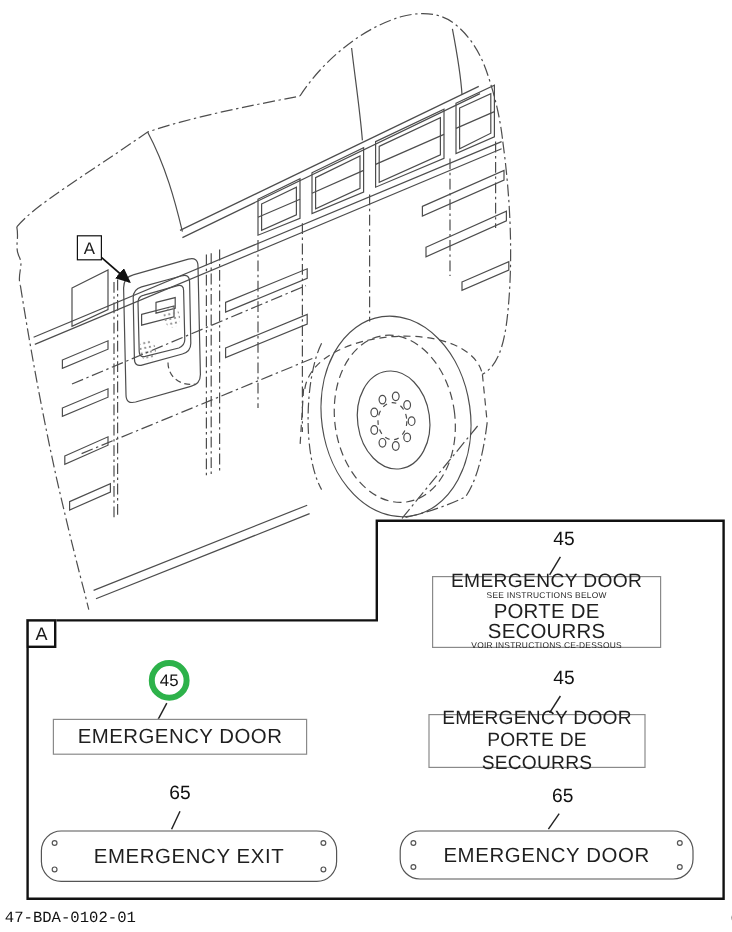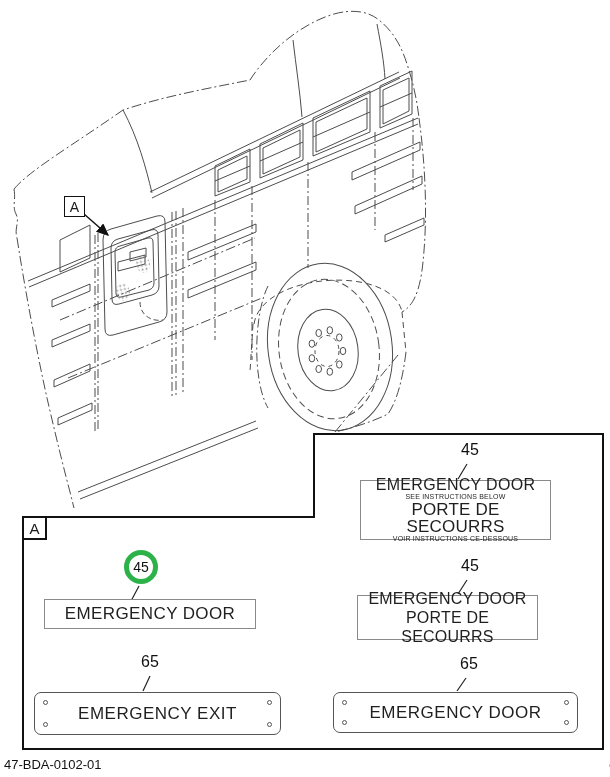--- a/index.html
+++ b/index.html
@@ -34,30 +34,30 @@
     align-items:center; justify-content:center; text-align:center; color:#1f1f1f;
   }
   .decal-left { left:44px; top:599px; width:212px; height:30px; font-size:17px; letter-spacing:.4px; }
   .decal-combo { left:360px; top:480px; width:191px; height:60px; }
   .decal-combo .big1 { font-size:16px; line-height:16px; letter-spacing:.3px; }
   .decal-combo .tiny { font-size:7px; line-height:8px; letter-spacing:.2px; }
   .decal-combo .big2 { font-size:17px; line-height:17px; letter-spacing:.2px; }
   .decal-bi { left:357px; top:595px; width:181px; height:45px; }
   .decal-bi .ln { font-size:16px; line-height:19px; letter-spacing:.2px; }
   .plate {
-    border:1.4px solid #555; border-radius:7px; background:#fff; position:absolute;
+    border:1.4px solid #555; border-radius:17px; background:#fff; position:absolute;
     display:flex; align-items:center; justify-content:center; font-size:17px;
     letter-spacing:.5px; color:#1f1f1f;
   }
   .plate-left { left:34px; top:692px; width:247px; height:43px; }
   .plate-right { left:333px; top:692px; width:245px; height:41px; }
   .screw { position:absolute; width:5px; height:5px; border:1px solid #555; border-radius:50%; background:#fff; }
   .scr-tl { left:8px; top:7px; } .scr-tr { right:8px; top:7px; }
   .scr-bl { left:8px; bottom:7px; } .scr-br { right:8px; bottom:7px; }
-  .footer-text { font-size:13px; color:#111; }
+  .footer-text { font-size:13px; color:#111;font-family:Liberation Mono, monospace; }
   #doc-num { left:4px; top:757px; }
   #page-code { left:577px; top:758px;margin-left:32px; }
 </style>
 </head>
 <body>
 
 <div id="page">
 
   <svg id="art" viewBox="0 0 610 777" xmlns="http://www.w3.org/2000/svg">
     <defs>

